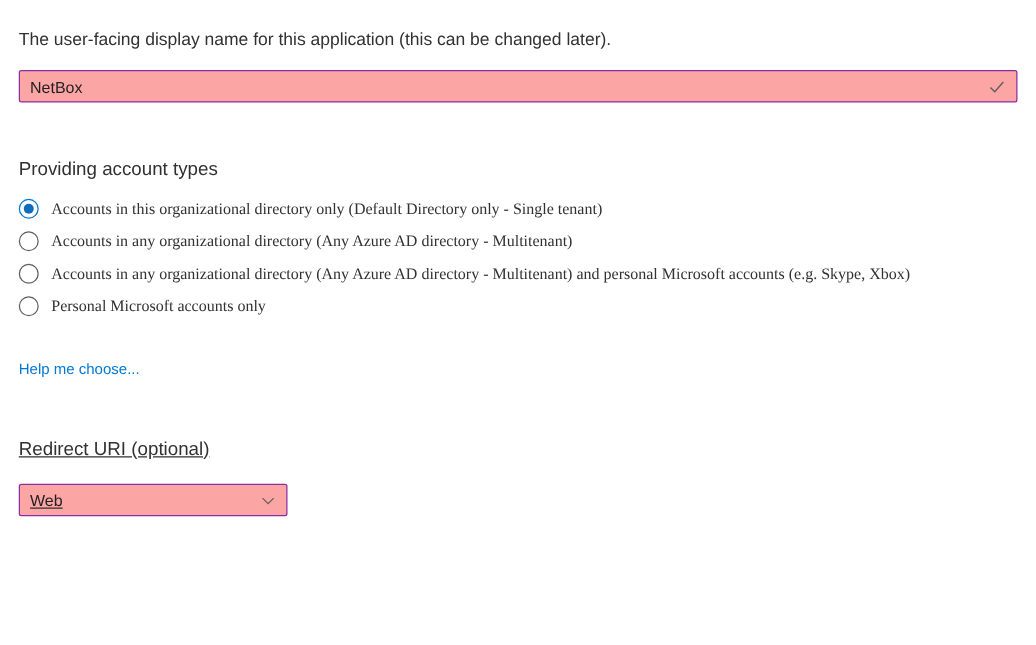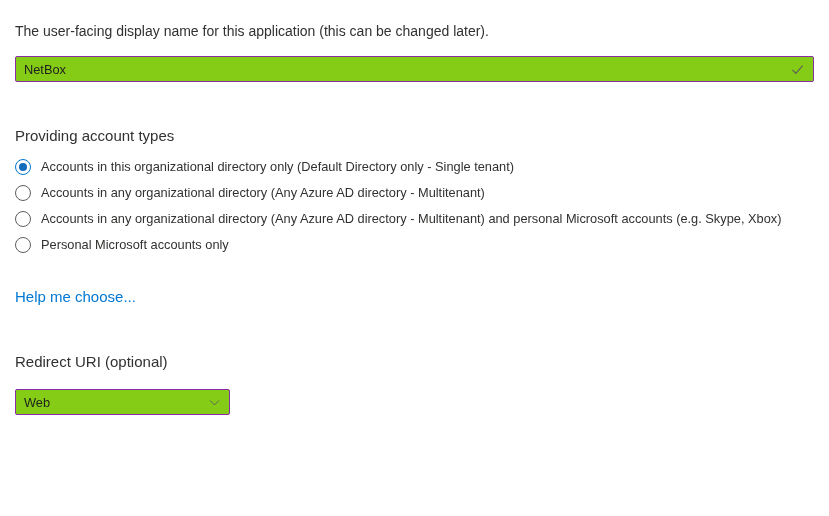--- a/index.html
+++ b/index.html
@@ -31,38 +31,40 @@
   
   .field {
     display: flex;
     align-items: center;
     border: 1px solid #8a2da5;
     border-radius: 2px;
     height: 26px;
     padding: 0 8px;
     font-size: 12.8px;
     color: #201f1e;
-    background: #84cc16;
+    background: #fca5a5;
     cursor: text;
   }
   .field .field-value { flex: 1; white-space: nowrap; overflow: hidden; }
   .field .trail-icon { flex: 0 0 auto; display: flex; align-items: center; margin-left: 8px; }
 
   .name-field { width: 799px; margin-top: 16px; }
 
   
   .account-section { margin-top: 44px; }
   .question { margin-top: 18px; }
   .radio-list { margin-top: 13px; }
   .radio-row {
     display: flex;
+    align-items: center;
     height: 16px;
     margin-bottom: 10px;
     font-size: 12.8px;
     cursor: pointer;
+    font-family: Liberation Serif, serif;
   }
   .radio-outer {
     width: 16px; height: 16px;
     border-radius: 50%;
     border: 1px solid #605e5c;
     background: #fff;
     margin-right: 10px;
     flex: 0 0 auto;
     position: relative;
   }
@@ -72,28 +74,28 @@
     position: absolute;
     left: 50%; top: 50%;
     width: 8px; height: 8px;
     margin: -4px 0 0 -4px;
     border-radius: 50%;
     background: #0f6cbd;
   }
   .help-link {
     display: inline-block;
     margin-top: 25px;
-    font-size: 15px;
+    font-size: 12px;
     color: #0078d4;
     text-decoration: none;
     cursor: pointer;
   }
 
   
-  .redirect-section { margin-top: 46px; }
+  .redirect-section { margin-top: 46px; text-decoration: underline; }
   .redirect-desc { margin-top: 13px; max-width: 801px; }
   .redirect-controls { display: flex; margin-top: 17px; align-items: flex-end; }
   .platform-select { width: 215px; cursor: pointer; }
   .uri-field { width: 420px; margin-left: 13px; }
 </style>
 </head>
 <body>
 
 <div class="page">
 

